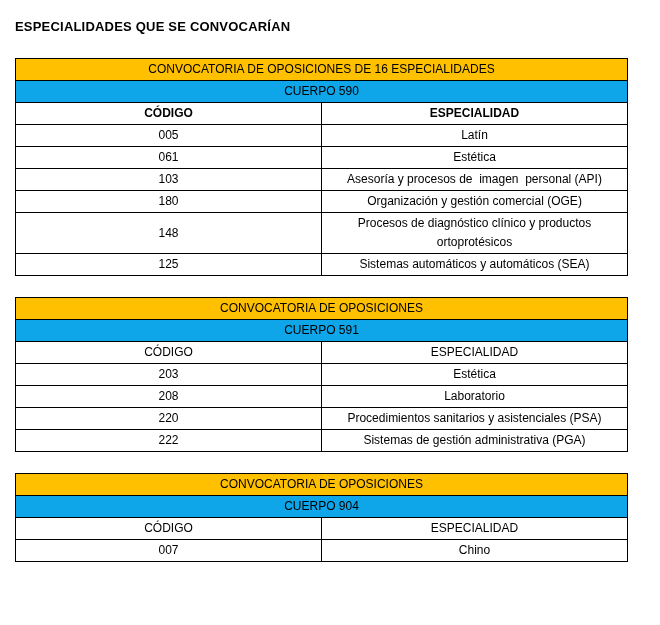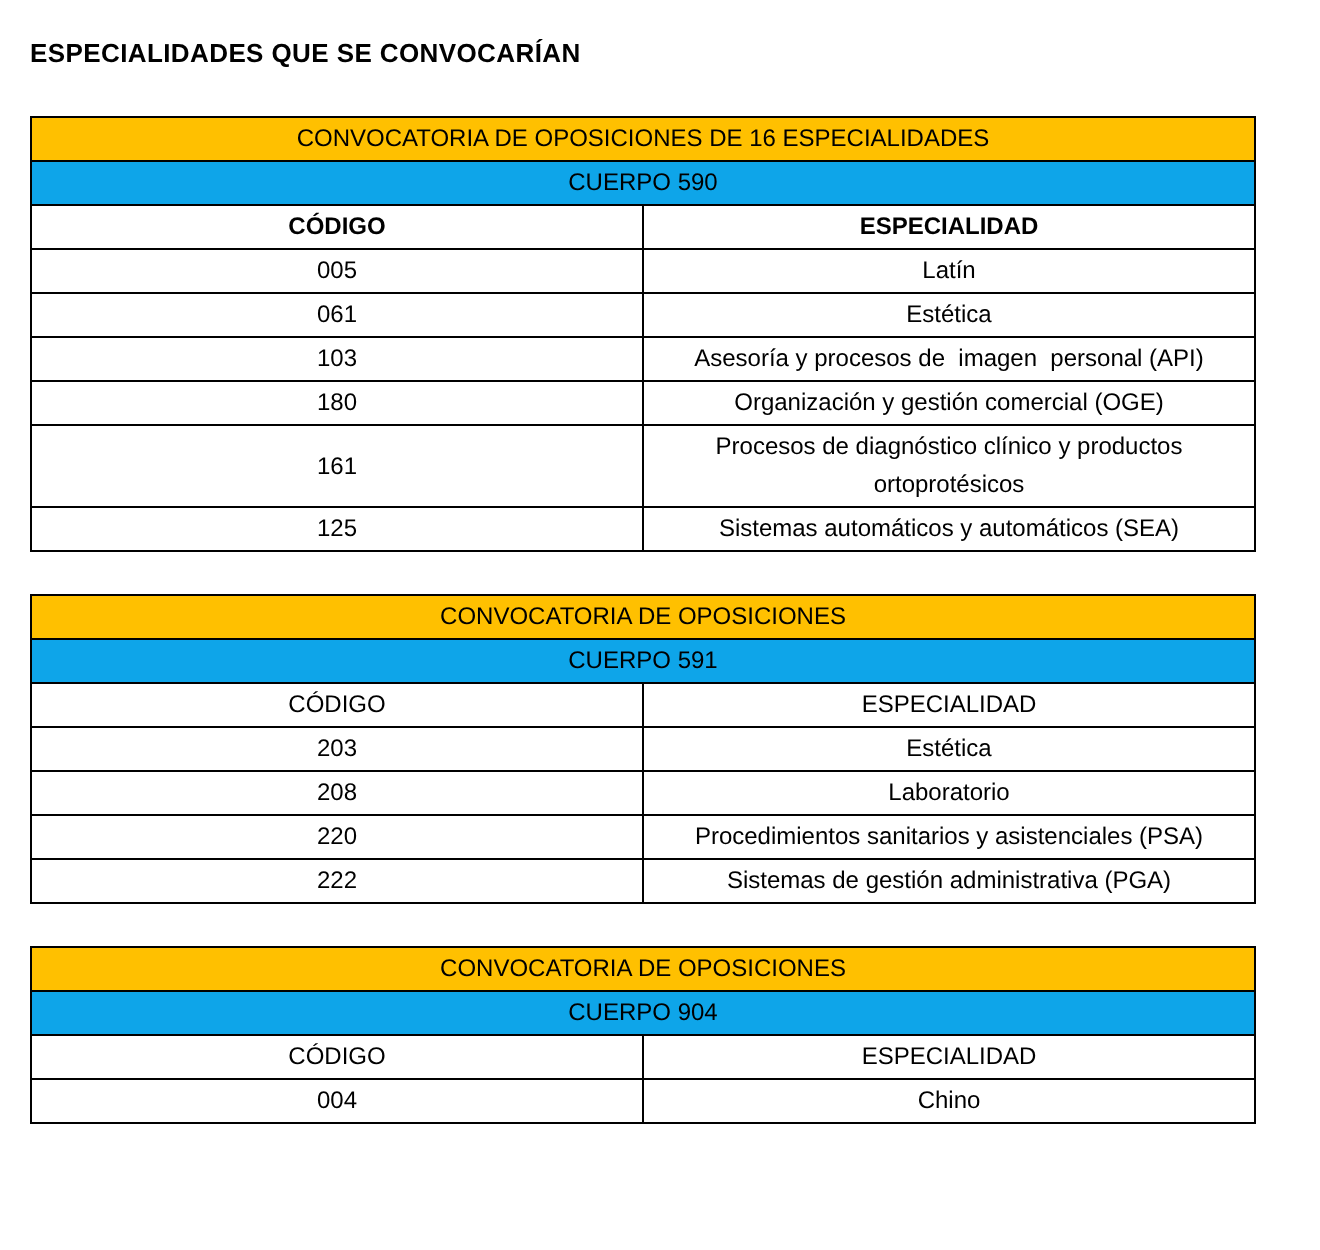--- a/index.html
+++ b/index.html
@@ -79,21 +79,21 @@
         </tr>
         <tr>
           <td class="code">103</td>
           <td class="esp">Asesoría y procesos de  imagen  personal (API)</td>
         </tr>
         <tr>
           <td class="code">180</td>
           <td class="esp">Organización y gestión comercial (OGE)</td>
         </tr>
         <tr>
-          <td class="code">161</td>
+          <td class="code">148</td>
           <td class="esp">Procesos de diagnóstico clínico y productos ortoprotésicos</td>
         </tr>
         <tr>
           <td class="code">125</td>
           <td class="esp">Sistemas automáticos y automáticos (SEA)</td>
         </tr>
       </tbody>
   </table>
 
   <table class="conv">
@@ -141,19 +141,19 @@
         <td colspan="2" class="banner">CONVOCATORIA DE OPOSICIONES</td>
       </tr>
       <tr>
         <td colspan="2" class="cuerpo">CUERPO 904</td>
       </tr>
       <tr>
         <td class="col-header">CÓDIGO</td>
         <td class="col-header">ESPECIALIDAD</td>
       </tr>
     <tr>
-          <td class="code">004</td>
+          <td class="code">007</td>
           <td class="esp">Chino</td>
         </tr>
       </tbody>
   </table>
 
 </div>
 
 </body></html>

